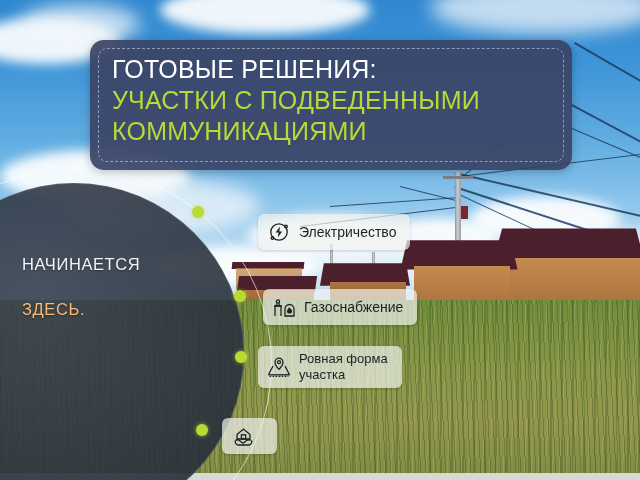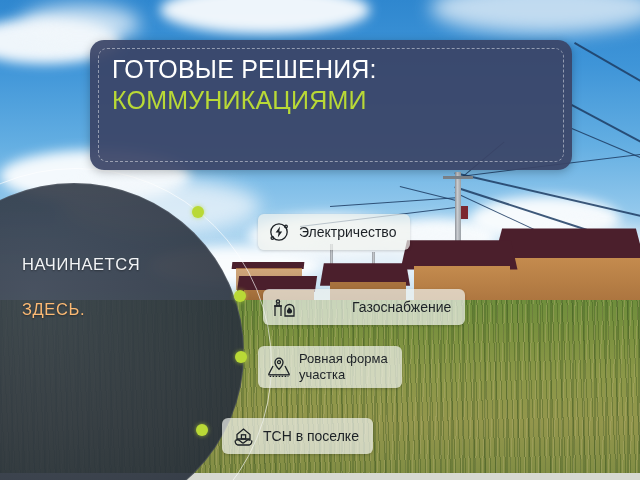--- a/index.html
+++ b/index.html
@@ -70,21 +70,21 @@
 
   
   .badge{position:absolute;display:flex;align-items:center;
          background:rgba(240,242,238,.70);border-radius:6px;
          padding:5px 14px 5px 8px;box-shadow:0 1px 3px rgba(0,0,0,.18);}
   .badge .ic{width:26px;height:26px;flex:0 0 26px;margin-right:7px;
              display:flex;align-items:center;justify-content:center;}
   .badge .tx{font-size:14px;color:#1c2126;line-height:16px;white-space:pre-line;}
 
   #badge-0{left:258px;top:214px;}
-  #badge-1{left:263px;top:289px;gap:48px;}
+  #badge-1{left:263px;top:289px;}
   #badge-2{left:258px;top:346px;}
   #badge-3{left:222px;top:418px;}
   #badge-2 .tx{font-size:13px;}
 </style>
 </head>
 <body>
 
 <div class="stage">
 
   <div class="bg">
@@ -169,20 +169,21 @@
 
   <div class="left-copy">
     <div>НАЧИНАЕТСЯ</div>
     <div class="accent">ЗДЕСЬ.</div>
   </div>
 
   <div class="panel">
     <div class="panel-inner"></div>
     <div class="headline">
       <div class="l l1">ГОТОВЫЕ РЕШЕНИЯ:</div>
+      <div class="l l2">УЧАСТКИ С ПОДВЕДЕННЫМИ</div>
       <div class="l l3">КОММУНИКАЦИЯМИ</div>
     </div>
   </div>
 
   <div class="badge" id="badge-0">
     <span class="ic">
       <svg width="24" height="24" viewBox="0 0 24 24" fill="none" stroke="#1c2126" stroke-width="1.3">
         <circle cx="12" cy="12" r="8.2"></circle>
         <path d="M13 6.5 L8.6 12.6 H11.6 L10.8 17.5 L15.2 11.4 H12.3 Z" fill="#1c2126" stroke="none"></path>
         <circle cx="19" cy="6.4" r="1.3"></circle>
@@ -222,16 +223,15 @@
 
   <div class="badge" id="badge-3">
     <span class="ic">
       <svg width="25" height="24" viewBox="0 0 25 24" fill="none" stroke="#1c2126" stroke-width="1.3">
         <path d="M6 10.6 L12.5 5 L19 10.6 V15 H6 z"></path>
         <rect x="10.4" y="10.8" width="4.2" height="4.2"></rect>
         <path d="M4.5 16.4 c1.6 -1 3.4 -.6 4.6 .5 l1.8 1.6 c.7 .6 1.6 .6 2.3 0 l1.8 -1.6 c1.2 -1.1 3 -1.5 4.6 -.5"></path>
         <path d="M4.5 16.4 c-.9 1.6 .2 3.8 2.2 4.6 h11.6 c2 -.8 3.1 -3 2.2 -4.6"></path>
       </svg>
     </span>
-    <span class="tx">ТСН в поселке</span>
   </div>
 
 </div>
 
 </body></html>

